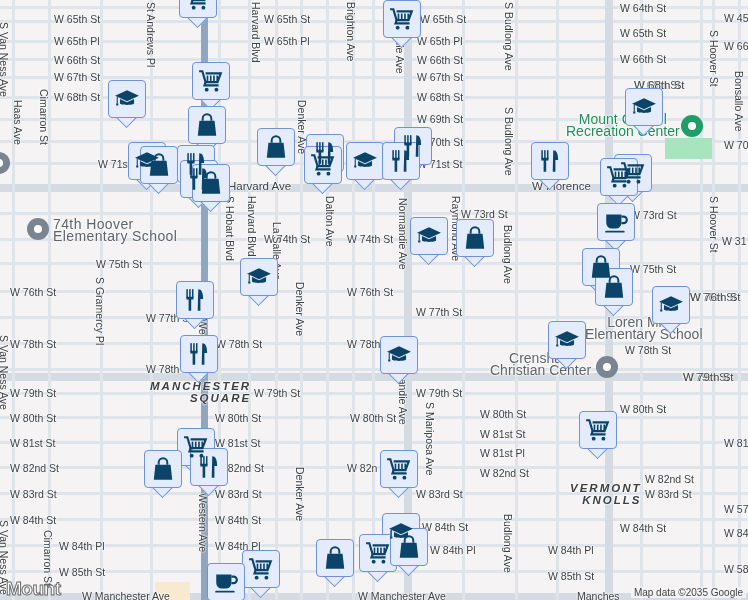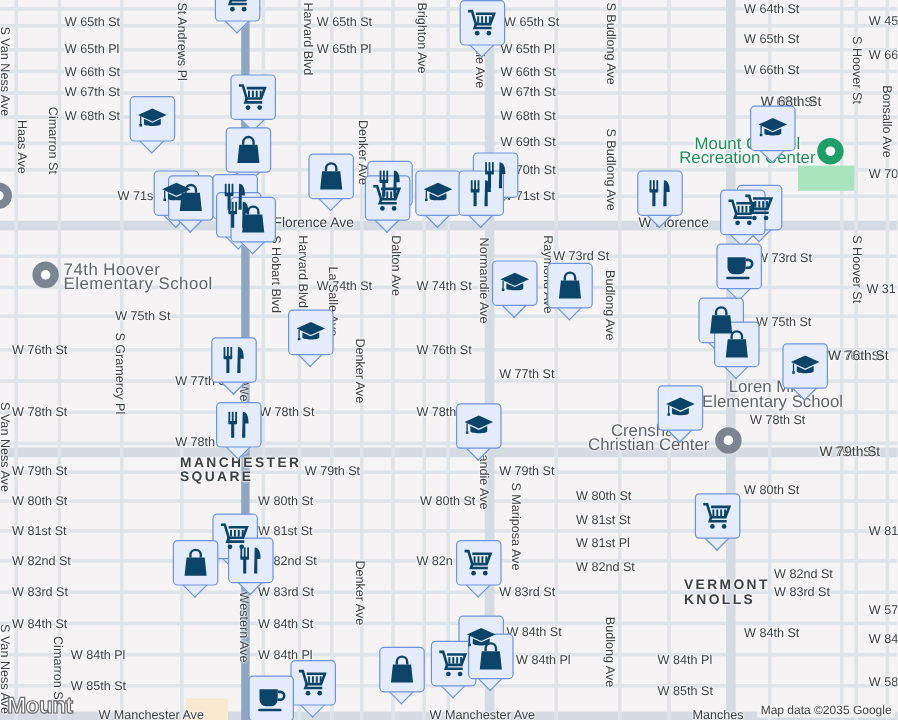--- a/index.html
+++ b/index.html
@@ -8,21 +8,21 @@
   .road-h { position:absolute; left:0; width:748px; height:3px; background:#dfe4ea; }
   .road-v { position:absolute; top:0; height:600px; width:3px; background:#dfe4ea; }
   .road-h.major { height:8px; background:#d5dbe3; }
   .road-v.major { width:8px; background:#d5dbe3; }
   .road-v.highway { width:7px; background:#8fa6c0; }
   .lbl { position:absolute; font-size:10.5px; color:#3c4043; white-space:nowrap; line-height:12px;
          text-shadow: 0 0 2px #fff, 0 0 2px #fff, 0 0 2px #fff; }
   .lbl.big { font-size:11.5px; }
   .lbl.vert { transform-origin:left top; transform:rotate(90deg); }
   .lbl.place { font-size:14px; color:#5f6368; letter-spacing:0.4px; }
-  .lbl.hood { font-size:11.5px; color:#3c4043; letter-spacing:2px; font-weight:bold; text-align:left; }
+  .lbl.hood { font-size:11.5px; color:#3c4043; letter-spacing:2px; font-weight:bold; text-align:right;font-style:italic; }
   .lbl.poi-green { color:#1e8e5a; font-size:14px; }
   .lbl.poi-grey { color:#5f6368; font-size:14px; }
   .park { position:absolute; background:#a8e4bd; }
   .sand { position:absolute; background:#f8ead0; }
   .marker { position:absolute; width:38px; height:50px; }
   .marker .box { position:absolute; left:0; top:0; width:36px; height:36px; background:#e4ecfb; border:1px solid #6e93d8;
                  border-radius:4px; display:flex; align-items:center; justify-content:center; }
   .marker .tip { position:absolute; left:11px; top:30px; width:14px; height:14px; background:#e4ecfb;
                  border-right:1px solid #6e93d8; border-bottom:1px solid #6e93d8; transform:rotate(45deg); }
   .marker svg { width:26px; height:26px; fill:#0b4468; position:relative; z-index:2; }
@@ -165,21 +165,21 @@
       <div class="lbl" style="left: 59px; top: 540px;">W 84th Pl</div>
       <div class="lbl" style="left: 215px; top: 540px;">W 84th Pl</div>
       <div class="lbl" style="left: 430px; top: 544px;">W 84th Pl</div>
       <div class="lbl" style="left: 548px; top: 544px;">W 84th Pl</div>
       <div class="lbl" style="left: 59px; top: 566px;">W 85th St</div>
       <div class="lbl" style="left: 548px; top: 570px;">W 85th St</div>
       <div class="lbl" style="left: 724px; top: 563px;">W 58</div>
       <div class="lbl" style="left: 82px; top: 590px;">W Manchester Ave</div>
       <div class="lbl" style="left: 358px; top: 590px;">W Manchester Ave</div>
       <div class="lbl" style="left: 577px; top: 590px;">Manches</div>
-      <div class="lbl big" style="left: 228px; top: 180px;">Florence Ave</div>
+      <div class="lbl big" style="left: 228px; top: 180px;">Harvard Ave</div>
       <div class="lbl big" style="left: 532px; top: 180px;">W Florence</div>
       <div class="lbl big" style="left: 634px; top: 79px;">W 68th St</div>
       <div class="lbl big" style="left: 690px; top: 291px;">W 76th St</div>
       <div class="lbl big" style="left: 683px; top: 371px;">W 79th St</div>
       <div class="lbl vert" style="left: 10px; top: 22px;">S Van Ness Ave</div>
       <div class="lbl vert" style="left: 24px; top: 100px;">Haas Ave</div>
       <div class="lbl vert" style="left: 50px; top: 89px;">Cimarron St</div>
       <div class="lbl vert" style="left: 157px; top: 2px;">St Andrews Pl</div>
       <div class="lbl vert" style="left: 262px; top: 2px;">Harvard Blvd</div>
       <div class="lbl vert" style="left: 308px; top: 100px;">Denker Ave</div>

